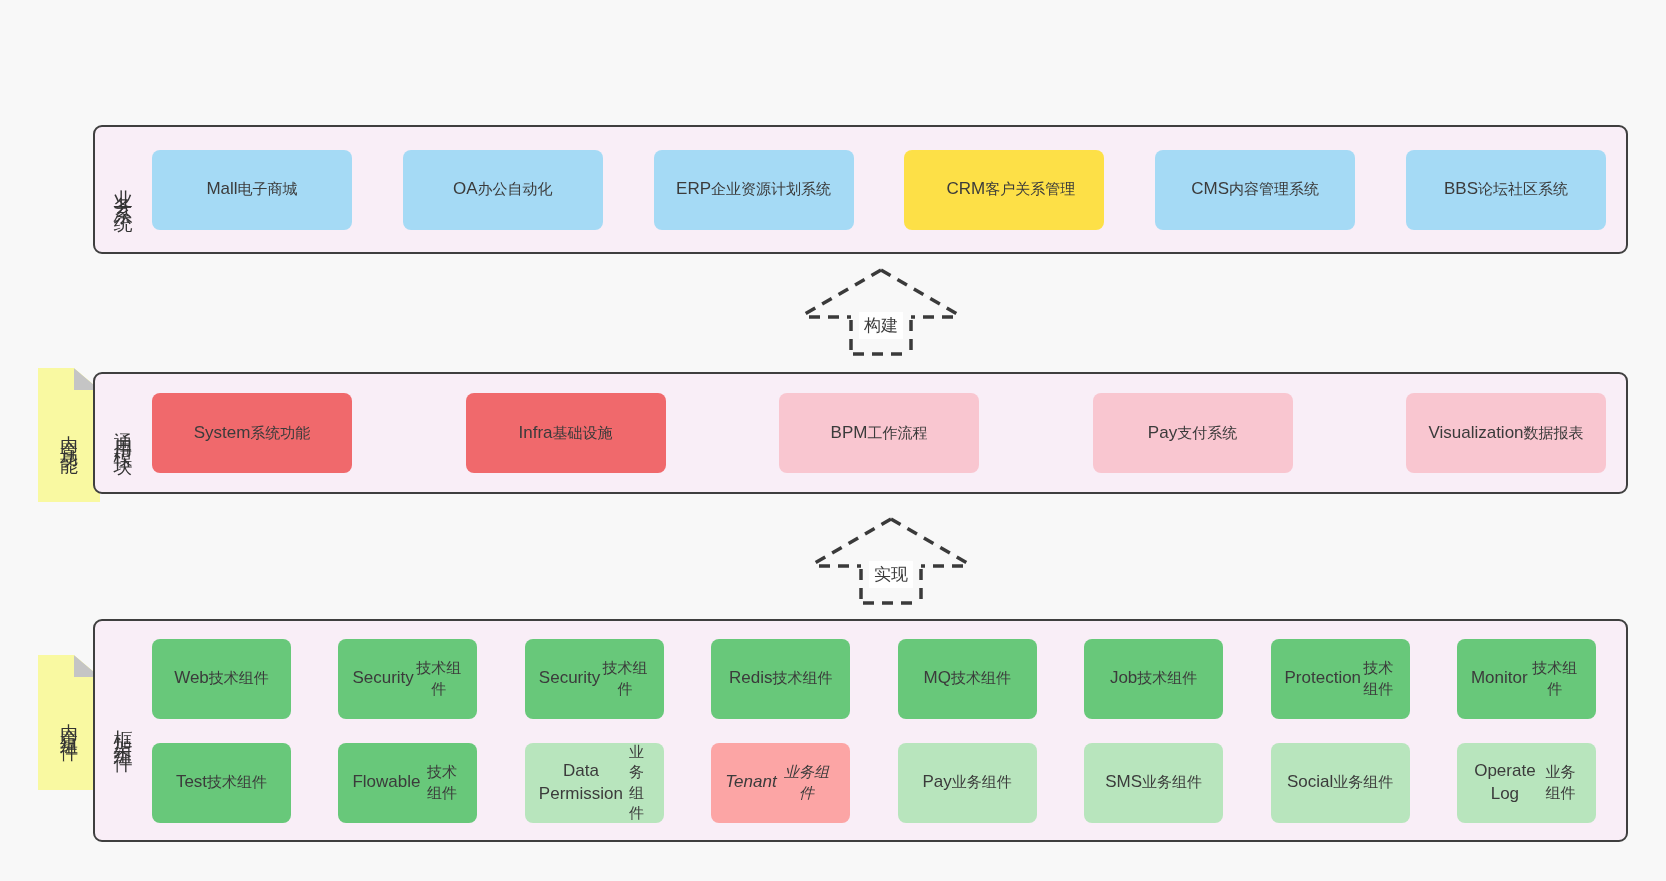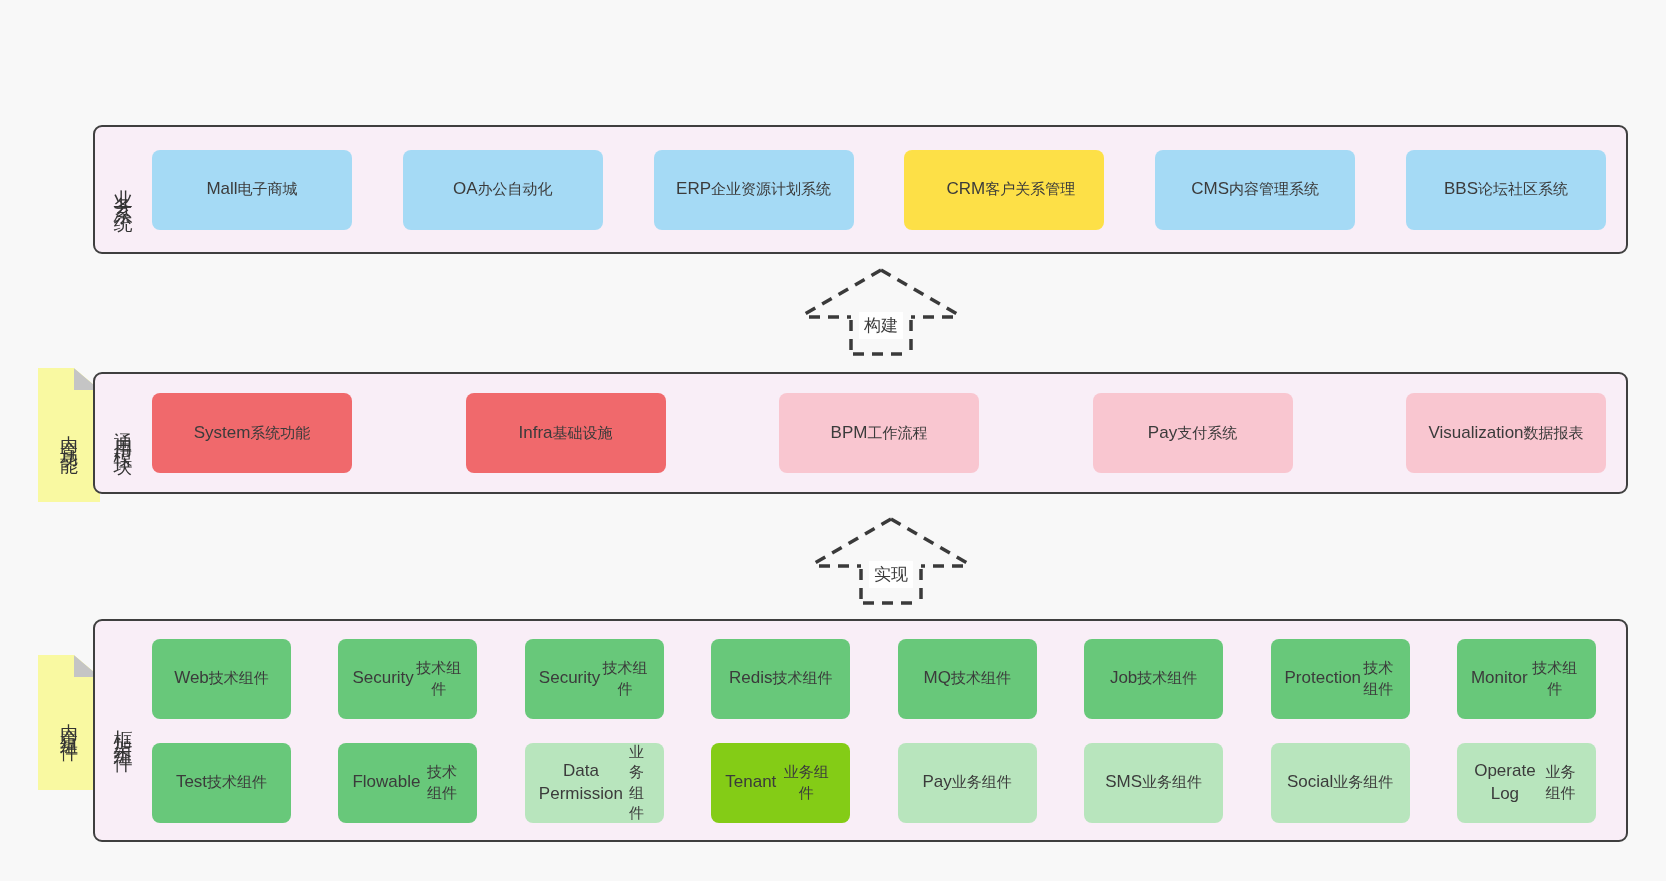--- a/index.html
+++ b/index.html
@@ -217,21 +217,21 @@
             <div class="box-sub">技术组件</div>
           </div>
           <div class="box" style="background: rgb(104, 200, 122);">
             <div class="box-title">Flowable</div>
             <div class="box-sub">技术组件</div>
           </div>
           <div class="box" style="background: rgb(184, 229, 189);">
             <div class="box-title">Data Permission</div>
             <div class="box-sub">业务组件</div>
           </div>
-          <div class="box" style="background: #84cc16;">
+          <div class="box" style="background: #fca5a5; font-style: italic;">
             <div class="box-title">Tenant</div>
             <div class="box-sub">业务组件</div>
           </div>
           <div class="box" style="background: rgb(184, 229, 189);">
             <div class="box-title">Pay</div>
             <div class="box-sub">业务组件</div>
           </div>
           <div class="box" style="background: rgb(184, 229, 189);">
             <div class="box-title">SMS</div>
             <div class="box-sub">业务组件</div>

